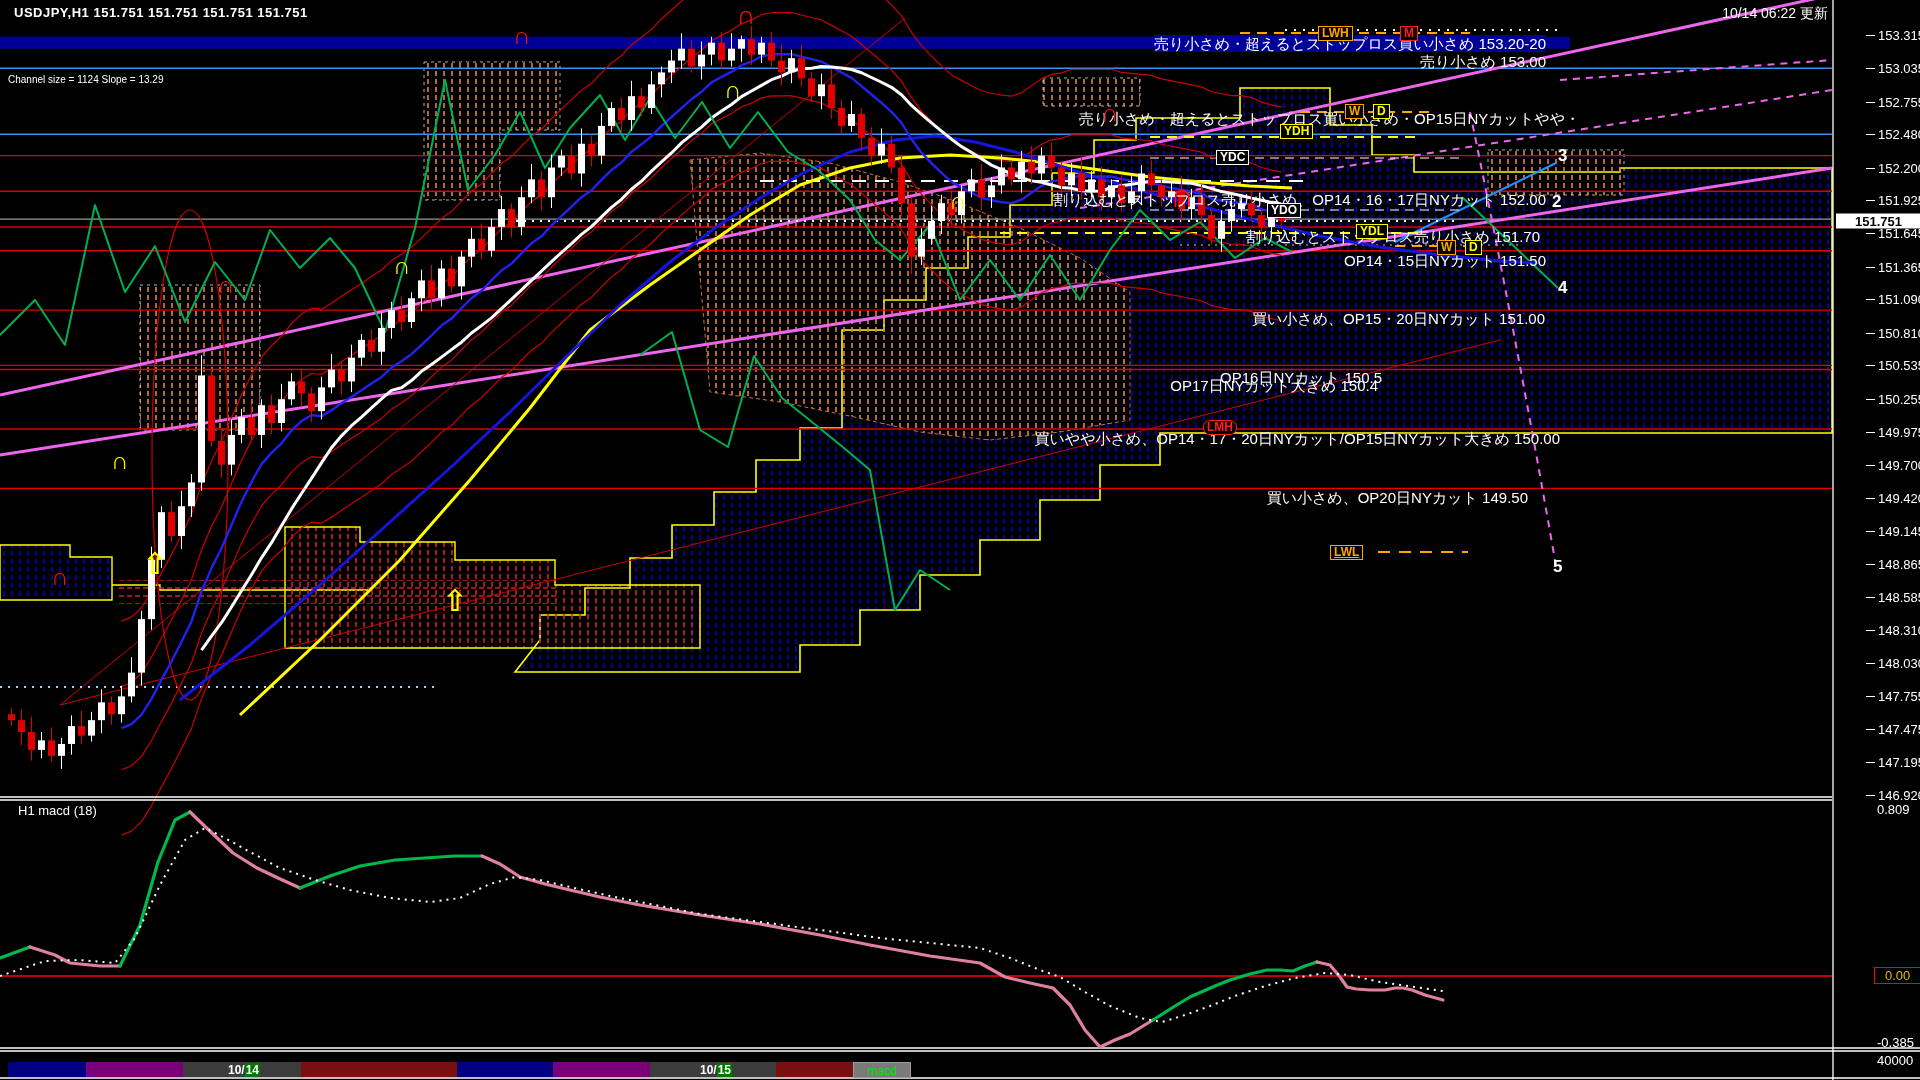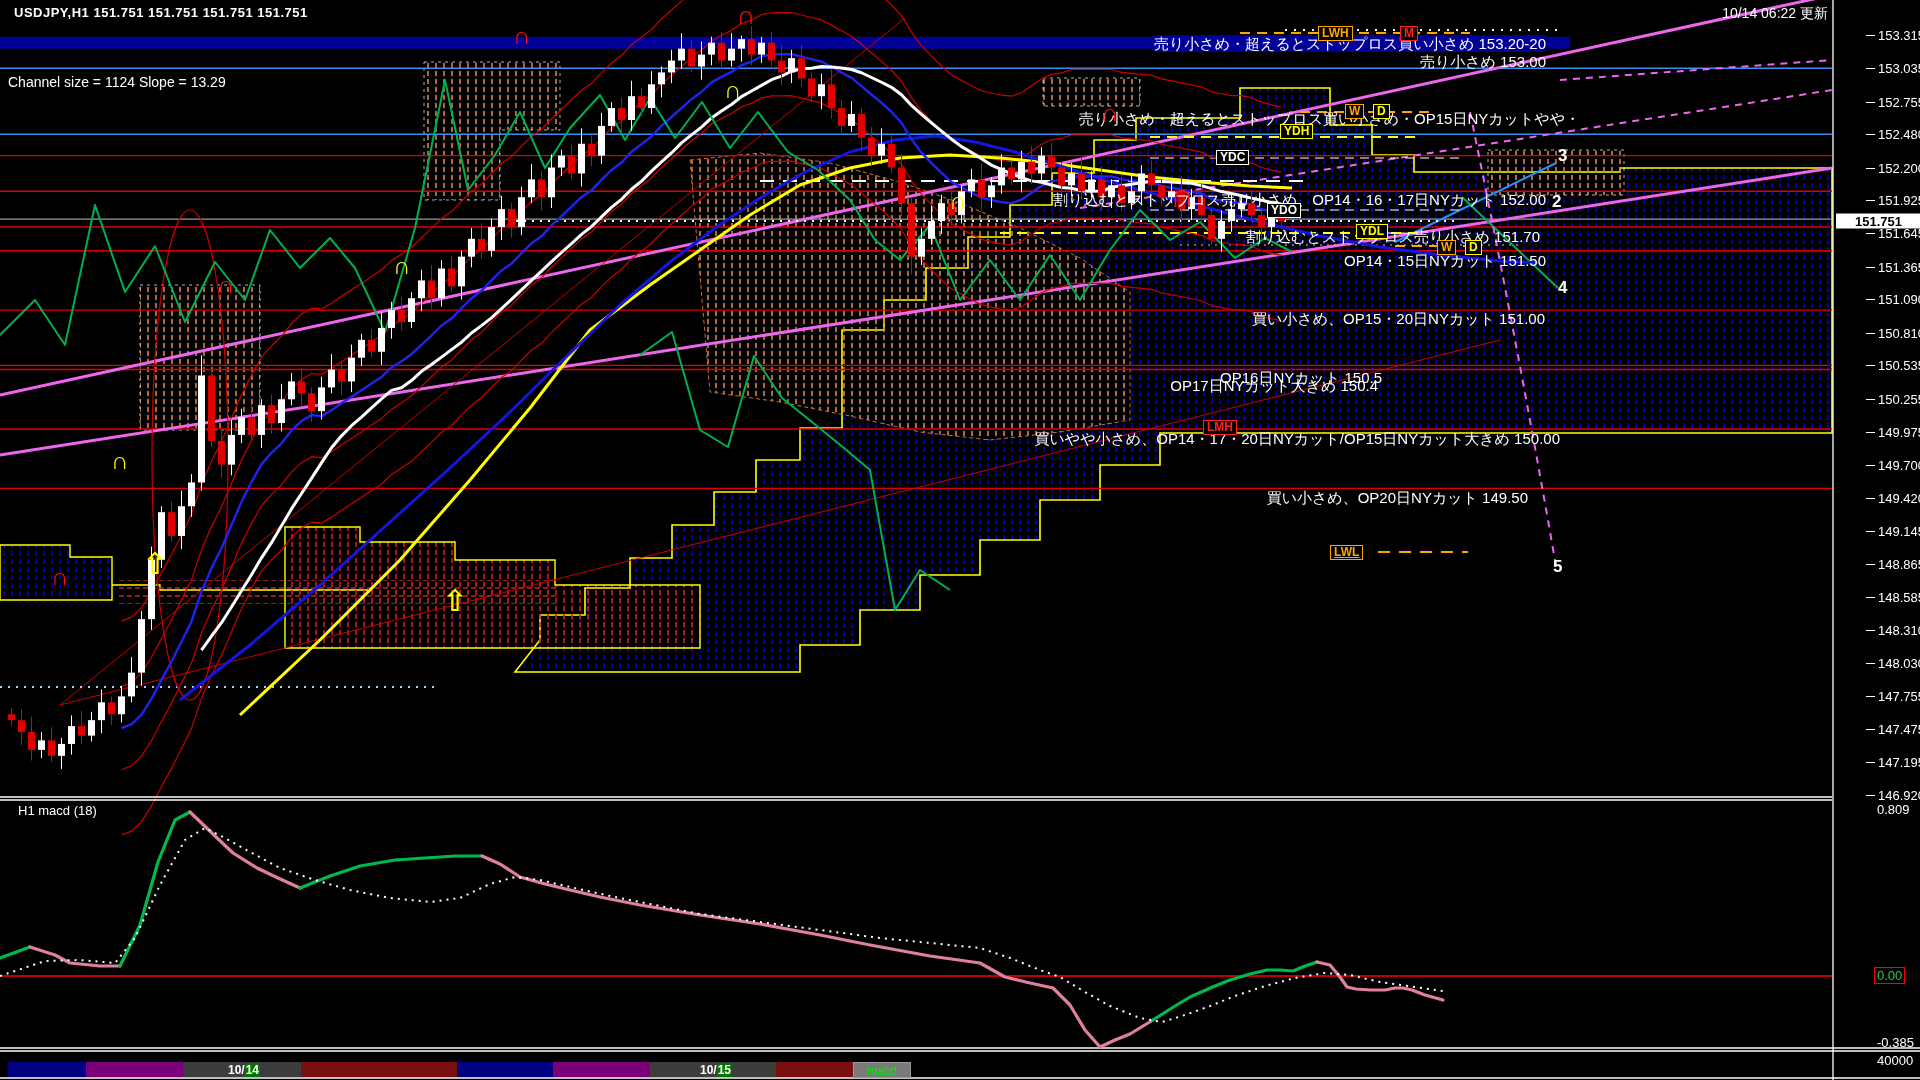--- a/index.html
+++ b/index.html
@@ -2,34 +2,34 @@
 <html><head>
 <meta charset="utf-8">
 <style>
   html,body{margin:0;padding:0;background:#000;width:1920px;height:1080px;overflow:hidden;
     font-family:"Liberation Sans","DejaVu Sans",sans-serif;}
   #stage{position:relative;width:1920px;height:1080px;background:#000;}
   svg{position:absolute;left:0;top:0;}
   .txt{position:absolute;color:#fff;white-space:nowrap;}
   .title-left{left:14px;top:5px;font-size:13px;font-weight:bold;letter-spacing:.5px;}
   .updated{right:92px;top:5px;font-size:14px;}
-  .channel-info{left:8px;top:74px;font-size:14px;}
+  .channel-info{left:8px;top:74px;font-size:10px;}
   .watermark{left:56px;top:76px;font-size:56px;font-weight:500;letter-spacing:2px;}
   .ann{position:absolute;color:#fff;font-size:15px;white-space:nowrap;line-height:17px;}
   .axis-label{position:absolute;left:1878px;color:#fff;font-size:13px;transform:translateY(-50%);}
   .tick{position:absolute;left:1866px;width:9px;height:1px;background:#fff;}
   .price-tag{position:absolute;left:1836px;width:82px;background:#fff;color:#000;font-size:13px;
     font-weight:bold;text-align:left;padding-left:19px;transform:translateY(-50%);}
   .lvl-box{position:absolute;background:#000;border:1px solid;font-size:12px;font-weight:bold;
     padding:0 3px;line-height:13px;}
   .wave-num{position:absolute;color:#fff;font-size:17px;font-weight:bold;}
   .marker{position:absolute;font-weight:bold;line-height:1;transform:translate(-50%,0);}
   .macd-title{left:18px;top:803px;font-size:13px;}
-  .macd-zero-tag{position:absolute;left:1874px;top:967px;border:1px solid #ff0000;color:#22c55e;
-    font-size:13px;padding:0 2px;}
+  .macd-zero-tag{position:absolute;left:1874px;top:967px;border:1px solid #ff0000;color:#eab308;
+    font-size:13px;padding:0 10px;}
   .macd-val{position:absolute;left:1877px;color:#fff;font-size:13px;}
   .session-label{position:absolute;top:1063px;font-size:12px;font-weight:bold;color:#fff;}
   .session-label .day{background:#007800;padding:0 1px;}
   .macd-btn{position:absolute;left:853px;top:1062px;width:58px;height:16px;background:#7a7a7a;
     border:1px solid #9a9a9a;color:#00ee00;font-size:12px;line-height:15px;text-align:center;cursor:pointer;}
 </style>
 </head>
 <body>
 
 <div id="stage">
@@ -456,21 +456,21 @@
       <div class="lvl-box" style="left: 1318px; top: 26px; color: rgb(255, 165, 0); border-color: rgb(255, 165, 0);">LWH</div>
       <div class="lvl-box" style="left: 1400px; top: 26px; color: rgb(255, 32, 32); border-color: rgb(255, 32, 32);">M</div>
       <div class="lvl-box" style="left: 1345px; top: 104px; color: rgb(255, 165, 0); border-color: rgb(255, 165, 0);">W</div>
       <div class="lvl-box" style="left: 1373px; top: 104px; color: rgb(255, 255, 0); border-color: rgb(255, 255, 0);">D</div>
       <div class="lvl-box" style="left: 1280px; top: 124px; color: rgb(255, 255, 0); border-color: rgb(255, 255, 0);">YDH</div>
       <div class="lvl-box" style="left: 1216px; top: 150px; color: rgb(255, 255, 255); border-color: rgb(255, 255, 255);">YDC</div>
       <div class="lvl-box" style="left: 1267px; top: 203px; color: rgb(255, 255, 255); border-color: rgb(255, 255, 255);">YDO</div>
       <div class="lvl-box" style="left: 1356px; top: 224px; color: rgb(255, 255, 0); border-color: rgb(255, 255, 0);">YDL</div>
       <div class="lvl-box" style="left: 1437px; top: 240px; color: rgb(255, 165, 0); border-color: rgb(255, 165, 0);">W</div>
       <div class="lvl-box" style="left: 1465px; top: 240px; color: rgb(255, 255, 0); border-color: rgb(255, 255, 0);">D</div>
-      <div class="lvl-box" style="left: 1203px; top: 420px; color: rgb(255, 32, 32); border-color: rgb(255, 32, 32);">LMH</div>
+      <div class="lvl-box" style="left: 1203px; top: 420px; color: rgb(255, 32, 32); border-color: rgb(255, 32, 32); border-radius: 7px;">LMH</div>
       <div class="lvl-box" style="left: 1330px; top: 545px; color: rgb(255, 165, 0); border-color: rgb(255, 165, 0); text-decoration: underline;">LWL</div>
       <div class="wave-num" style="left: 1558px; top: 146px;">3</div>
       <div class="wave-num" style="left: 1552px; top: 192px;">2</div>
       <div class="wave-num" style="left: 1558px; top: 278px;">4</div>
       <div class="wave-num" style="left: 1553px; top: 557px;">5</div>
       <div class="marker" style="left: 746px; top: 2px; color: rgb(255, 16, 16); font-size: 26px;">∩</div>
       <div class="marker" style="left: 522px; top: 24px; color: rgb(255, 16, 16); font-size: 24px;">∩</div>
       <div class="marker" style="left: 733px; top: 78px; color: rgb(255, 255, 0); font-size: 24px;">∩</div>
       <div class="marker" style="left: 1110px; top: 101px; color: rgb(255, 16, 16); font-size: 24px;">∩</div>
       <div class="marker" style="left: 1182px; top: 178px; color: rgb(255, 16, 16); font-size: 34px;">∩</div>

